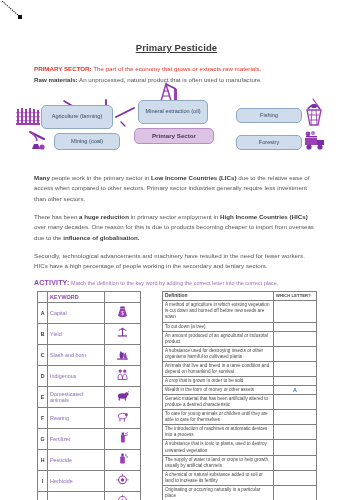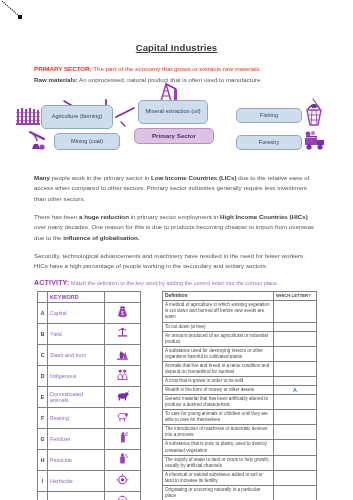--- a/index.html
+++ b/index.html
@@ -229,21 +229,21 @@
 </head>
 <body>
 
 <svg class="cursor-artifact" viewBox="0 0 24 21">
   <line x1="0" y1="0" x2="17" y2="15" stroke="#1a1a1a" stroke-width="1.1" stroke-dasharray="1.2 1"></line>
   <rect x="16" y="14" width="4" height="4" fill="#111111"></rect>
 </svg>
 
 <div class="page">
 
-  <div class="doc-title">Capital Industries</div>
+  <div class="doc-title">Primary Pesticide</div>
 
   <div class="intro">
     <div class="intro-line1">
       <span class="primary-sector-term">PRIMARY SECTOR:</span><span class="primary-sector-def"> The part of the economy that grows or extracts raw materials.</span>
     </div>
     <div class="intro-line2">
       <span class="raw-term">Raw materials:</span><span class="raw-def"> An unprocessed, natural product that is often used to manufacture.</span>
     </div>
   </div>
 

